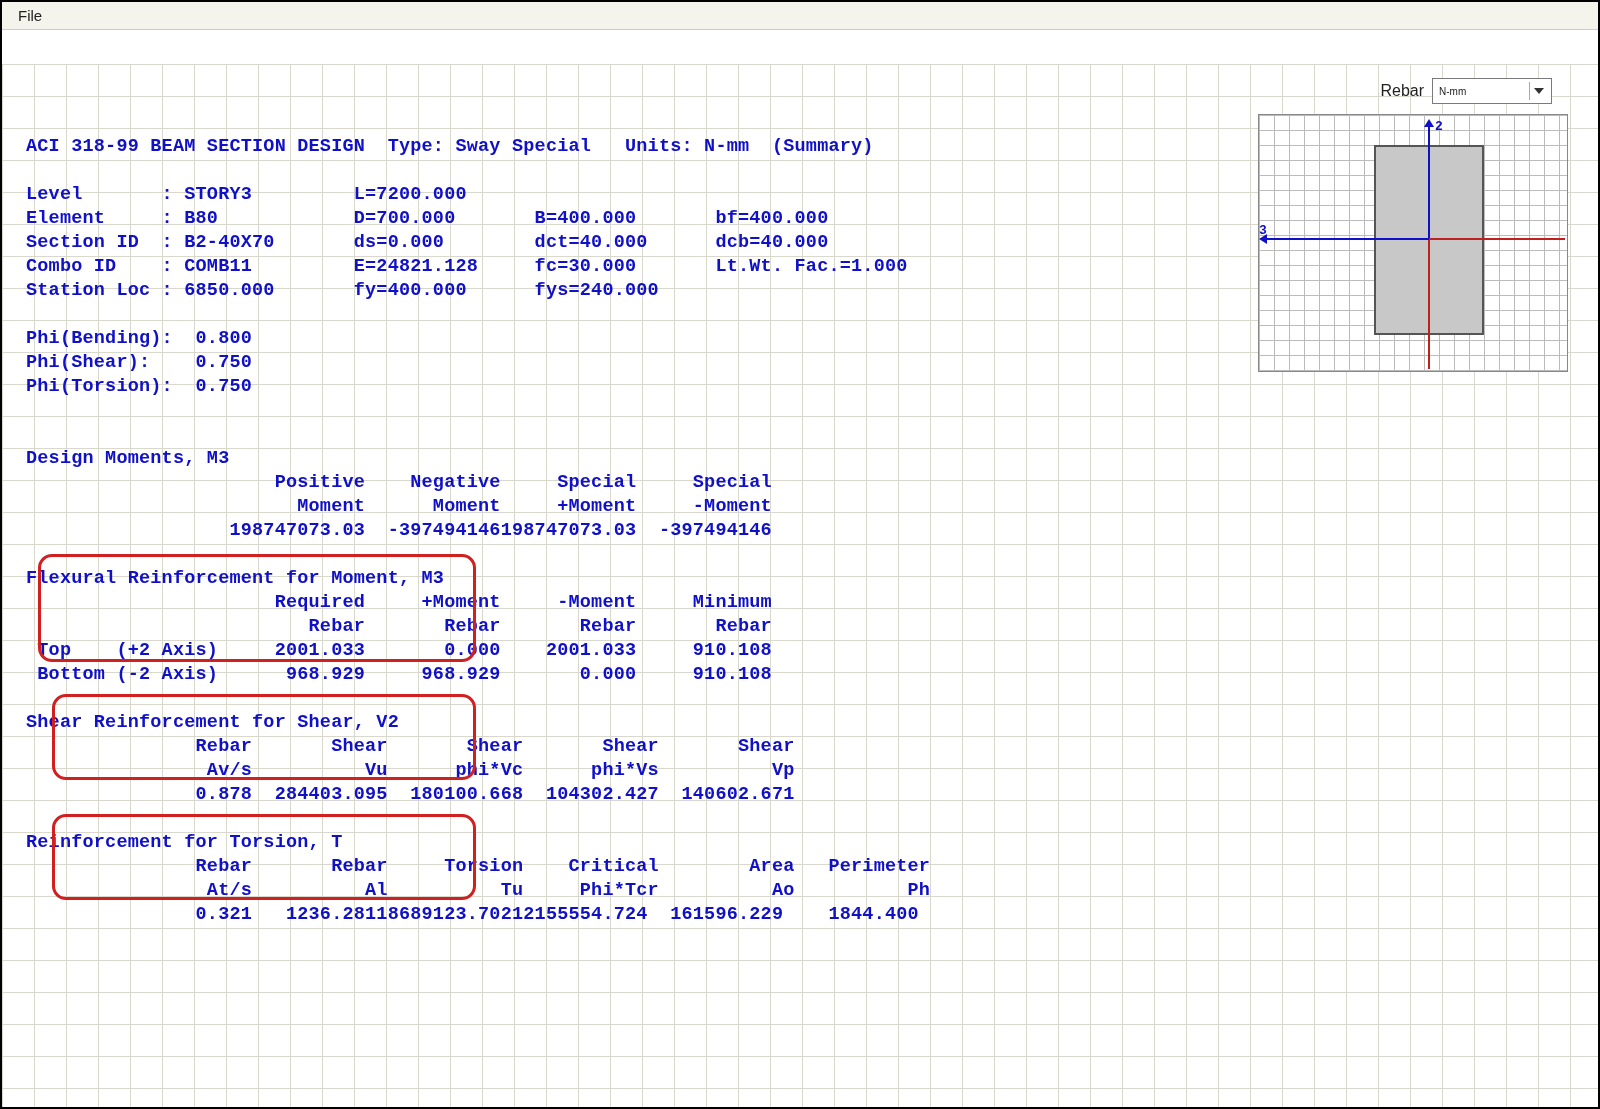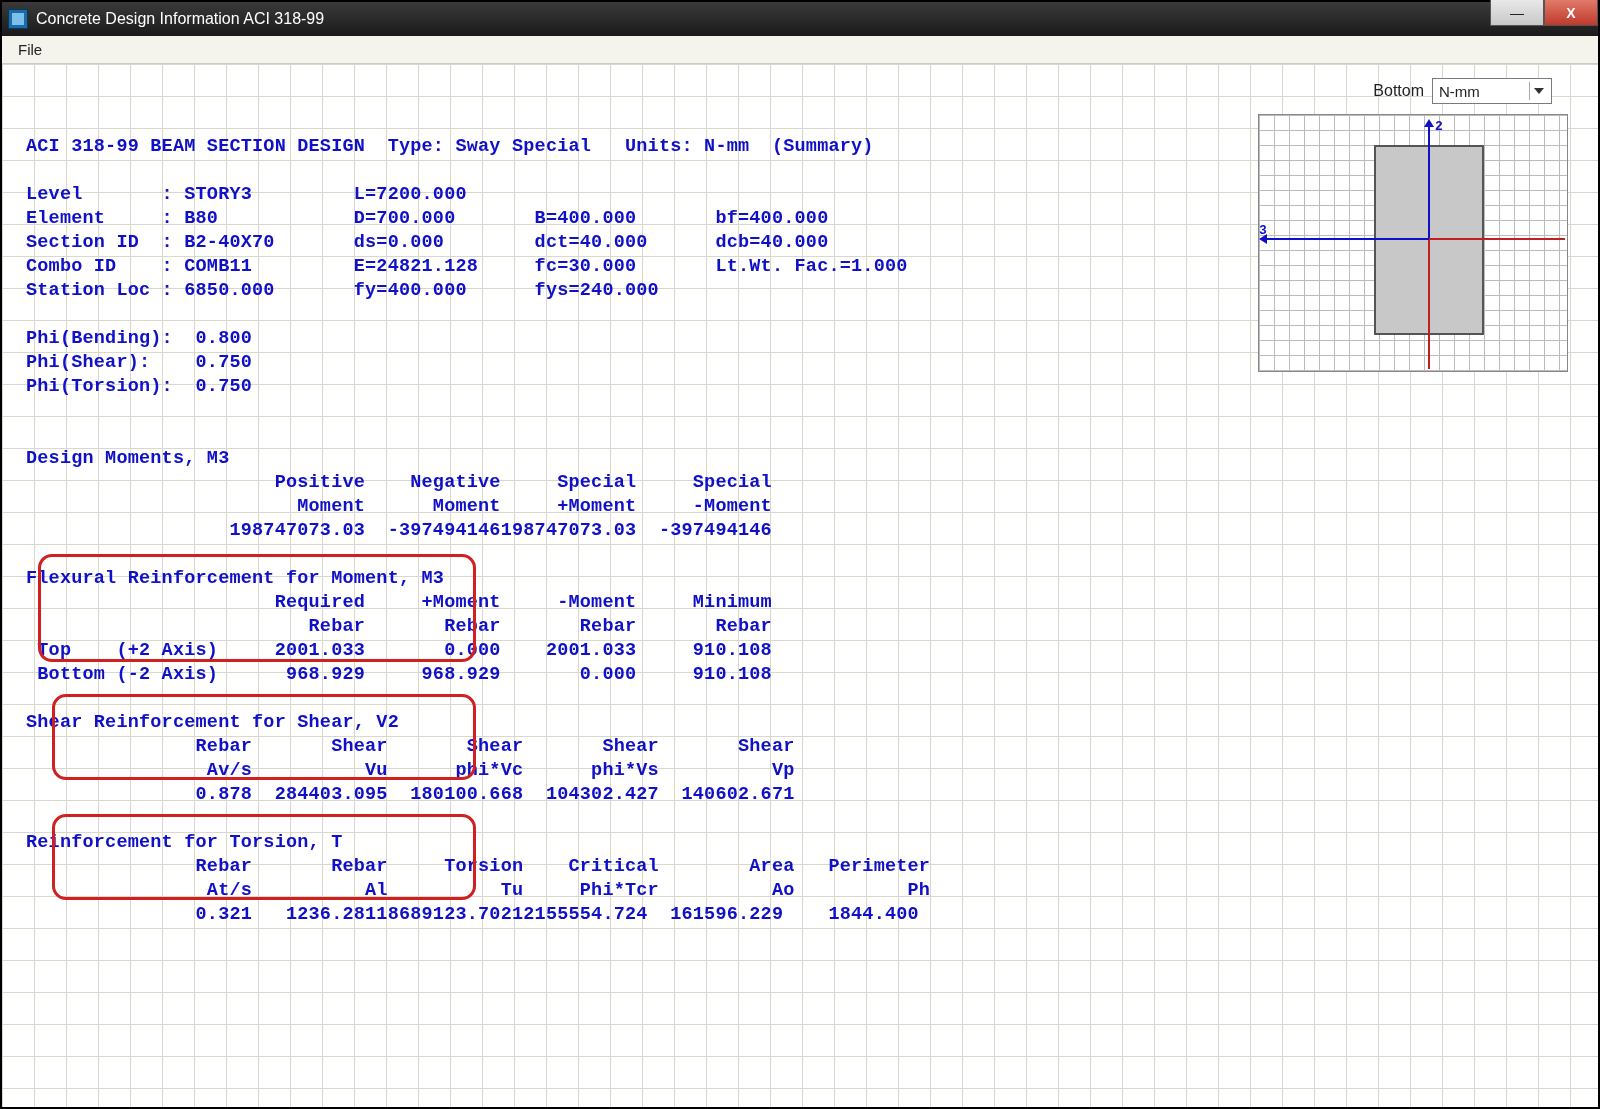--- a/index.html
+++ b/index.html
@@ -98,21 +98,21 @@
     font-family: "Segoe UI", Tahoma, sans-serif;
     font-size: 16px; color:#222;
     display:flex; align-items:center; gap:8px;
   }
   .units-select {
     width: 120px; height: 26px;
     border: 1px solid #7a7a7a;
     background: #fff;
     display:flex; align-items:center; justify-content:space-between;
     padding: 0 4px 0 6px;
-    font-size: 15px;
+    font-size: 10px;
     gap: 24px;
   }
   .units-select .arrow {
     width: 18px; height: 18px;
     border-left: 1px solid #aaa;
     display:flex; align-items:center; justify-content:center;
   }
   .units-select .arrow::after{
     content:""; border-left:5px solid transparent; border-right:5px solid transparent; border-top:6px solid #333;
   }
@@ -150,38 +150,30 @@
     border-radius: 14px;
     background: transparent;
     pointer-events: none;
   }
 </style>
 </head>
 <body>
 
 <div class="window">
 
-  <div class="titlebar">
-    <span class="app-icon"></span>
-    <span>Concrete Design Information  ACI 318-99</span>
-    <div class="win-controls">
-      <div class="win-btn min">—</div>
-      <div class="win-btn close">X</div>
-    </div>
-  </div>
 
   <div class="menubar">
     <span class="menu-item">File</span>
   </div>
 
   <div class="content-wrap">
     <div class="grid-bg"></div>
 
     <div class="units-row">
-      <span>Bottom</span>
+      <span>Rebar</span>
       <div class="units-select">
         <span>N-mm</span>
         <span class="arrow"></span>
       </div>
     </div>
 
     <div class="diagram">
       <div class="section"></div>
       <div class="axis-v arrow-up"></div>
       <div class="axis-v-red"></div>

